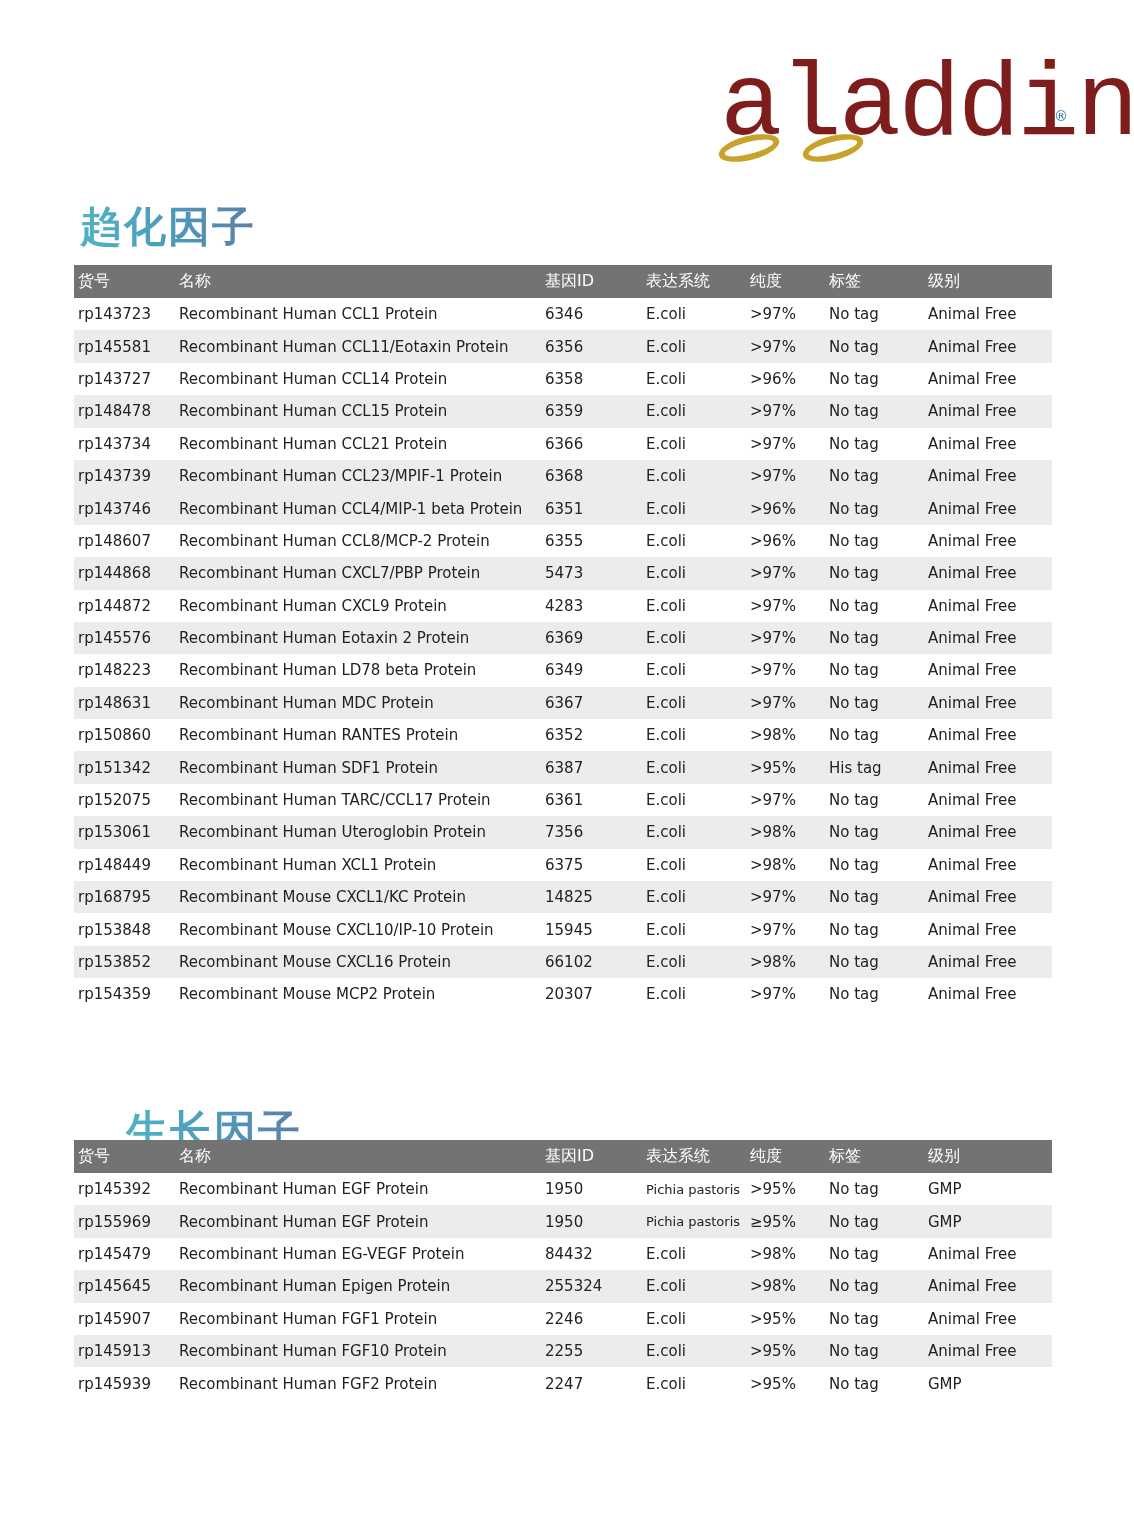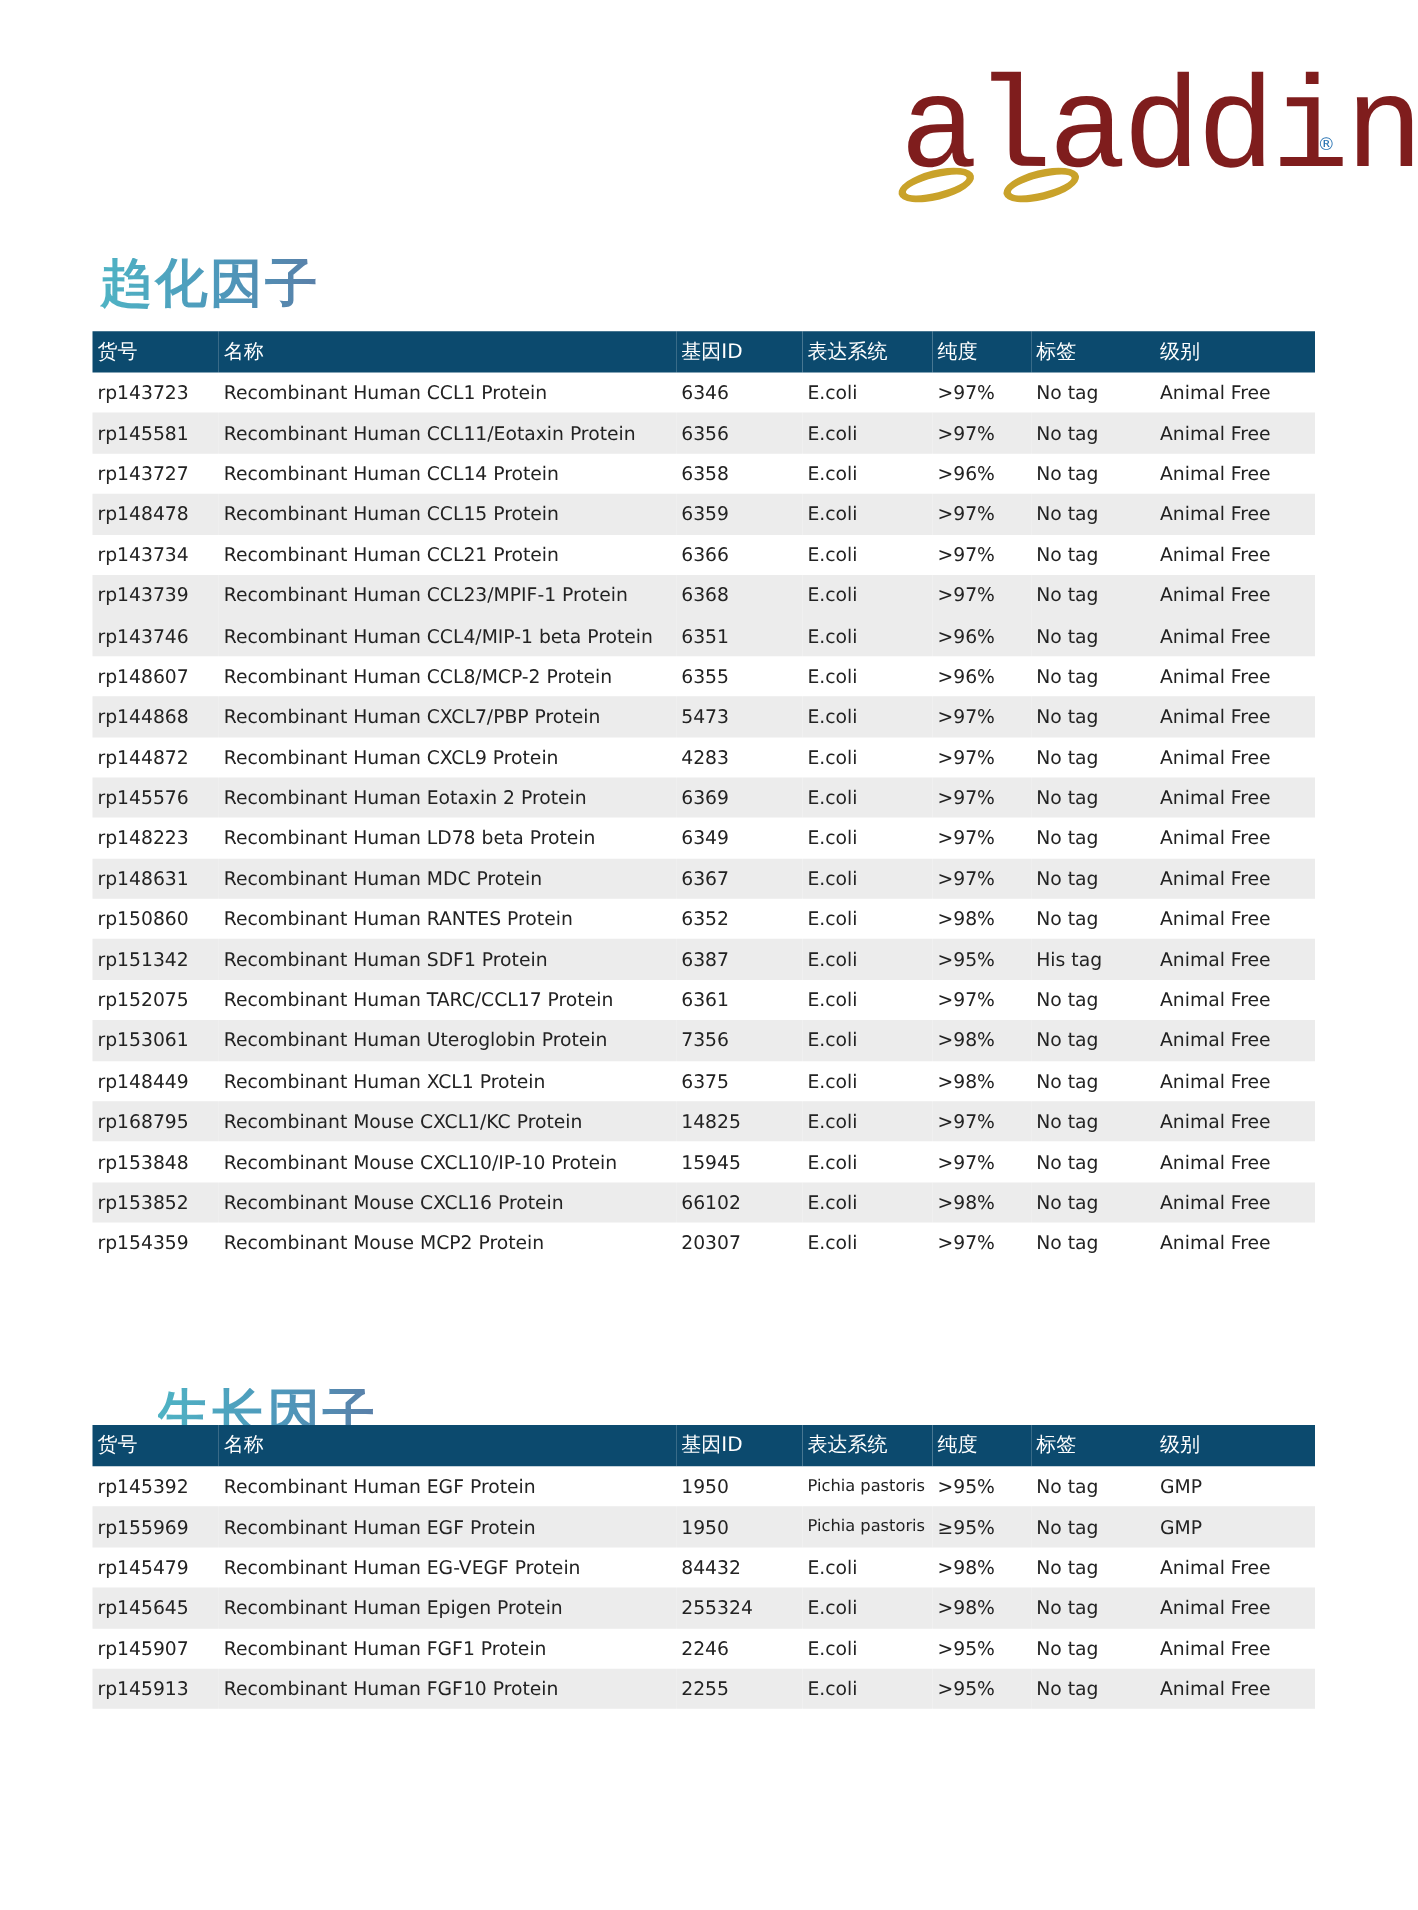--- a/index.html
+++ b/index.html
@@ -5,21 +5,21 @@
   html, body { margin: 0; padding: 0; background: #ffffff; }
   body { width: 1134px; height: 1528px; position: relative; font-family: "DejaVu Sans", "Liberation Sans", sans-serif; color: #222; overflow: hidden; }
   .logo { position: absolute; left: 716px; top: 72px; width: 360px; height: 110px; }
   .logo-text { position: absolute; left: 4px; top: -18px; font-family: Liberation Mono, monospace; font-size: 104px; color: #7f1d1d; letter-spacing: -3px; line-height: 1; }
   .logo-reg { position: absolute; left: 338px; top: 36px; font-size: 14px; color: #2a74b3; font-family: "DejaVu Sans", sans-serif; }
   .ring { position: absolute; width: 62px; height: 24px; border: 6px solid #c9a22a; border-radius: 50%; transform: rotate(-14deg); box-sizing: border-box; }
   .ring.r1 { left: 2px; top: 64px; }
   .ring.r2 { left: 86px; top: 64px; }
   .section-title { position: absolute; left: 80px; font-size: 42px; font-weight: bold; letter-spacing: 2px; background: linear-gradient(90deg, #4fb3c4 0%, #4e98bb 55%, #5a7fa8 100%); -webkit-background-clip: text; background-clip: text; color: transparent; line-height: 1; }
   table.products { position: absolute; left: 74px; width: 978px; border-collapse: collapse; table-layout: fixed; font-size: 15px; }
-  table.products th { background: #0c4a6e; color: #ffffff; font-weight: normal; text-align: left; height: 33px; padding: 0 0 0 4px; font-size: 16px; margin-left: 17px; }
+  table.products th { background: #737373; color: #ffffff; font-weight: normal; text-align: left; height: 33px; padding: 0 0 0 4px; font-size: 16px; margin-left: 17px; }
   table.products td { height: 32.4px; padding: 0 0 0 4px; white-space: nowrap; color: #222; }
   table.products tr.alt td { background: #ececec; }
   table.products td.small { font-size: 13px; }
   col.c-id { width: 101px; } col.c-name { width: 366px; } col.c-gene { width: 101px; } col.c-exp { width: 104px; } col.c-pur { width: 79px; } col.c-tag { width: 99px; } col.c-grade { width: 128px; }
 </style>
 </head>
 <body>
 
 <div class="logo">
   <span class="logo-text">aladdin</span>
@@ -324,14 +324,23 @@
       </tr>
       <tr class="alt">
         <td>rp145913</td>
         <td>Recombinant Human FGF10 Protein</td>
         <td>2255</td>
         <td>E.coli</td>
         <td>&gt;95%</td>
         <td>No tag</td>
         <td>Animal Free</td>
       </tr>
+      <tr>
+        <td>rp145939</td>
+        <td>Recombinant Human FGF2 Protein</td>
+        <td>2247</td>
+        <td>E.coli</td>
+        <td>&gt;95%</td>
+        <td>No tag</td>
+        <td>GMP</td>
+      </tr>
     </tbody>
 </table>
 
 </body></html>

